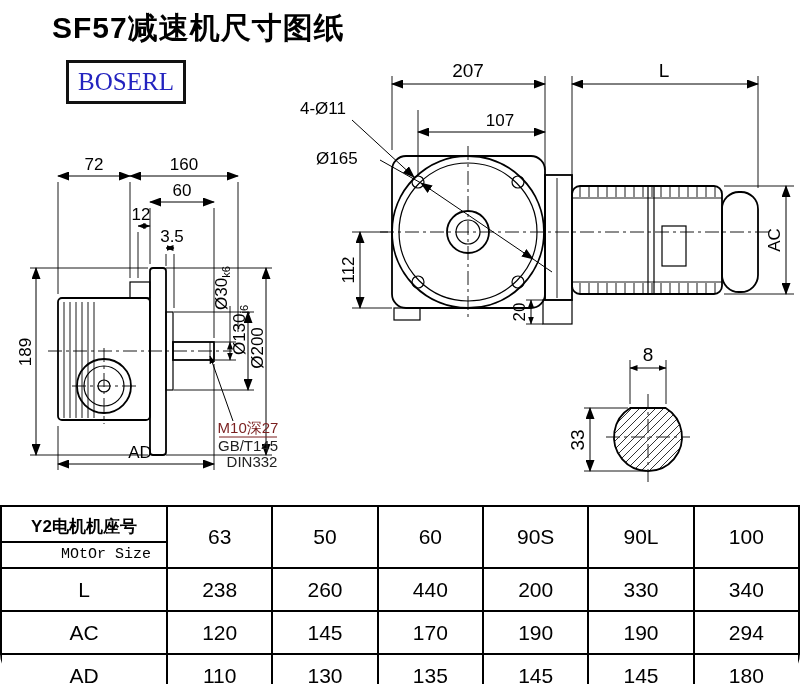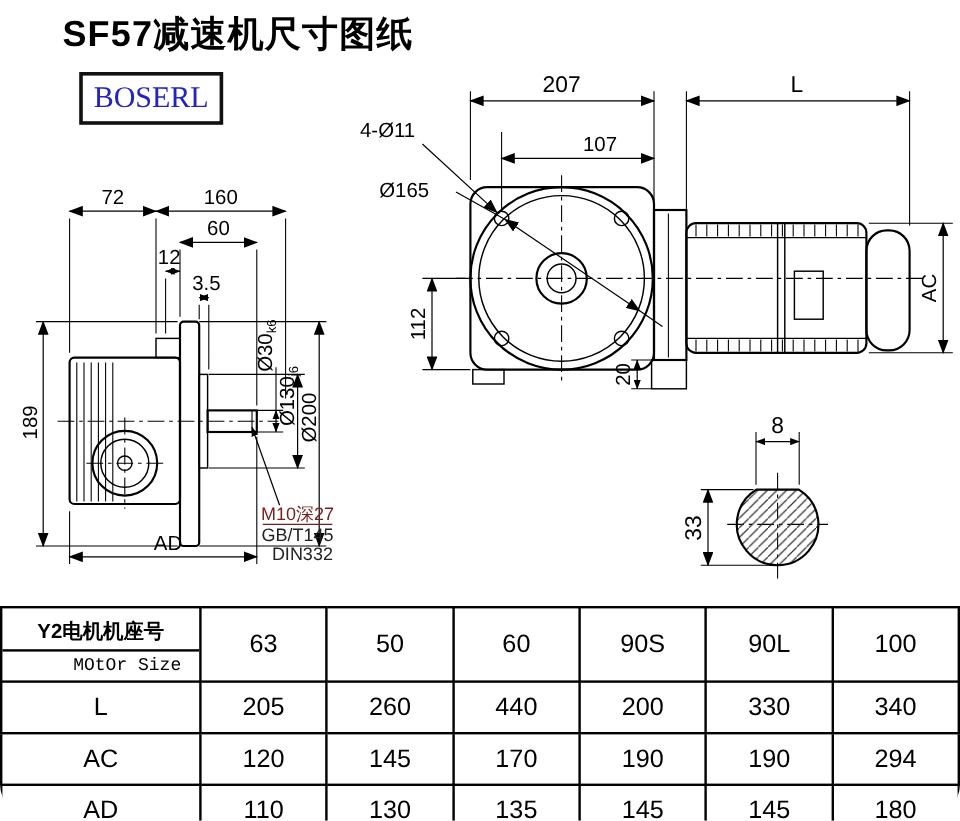--- a/index.html
+++ b/index.html
@@ -191,21 +191,21 @@
         </td>
         <td>63</td>
         <td>50</td>
         <td>60</td>
         <td>90S</td>
         <td>90L</td>
         <td>100</td>
       </tr>
       <tr class="r">
         <td>L</td>
-        <td>205</td>
+        <td>238</td>
         <td>260</td>
         <td>440</td>
         <td>200</td>
         <td>330</td>
         <td>340</td>
       </tr>
       <tr class="r">
         <td>AC</td>
         <td>120</td>
         <td>145</td>

